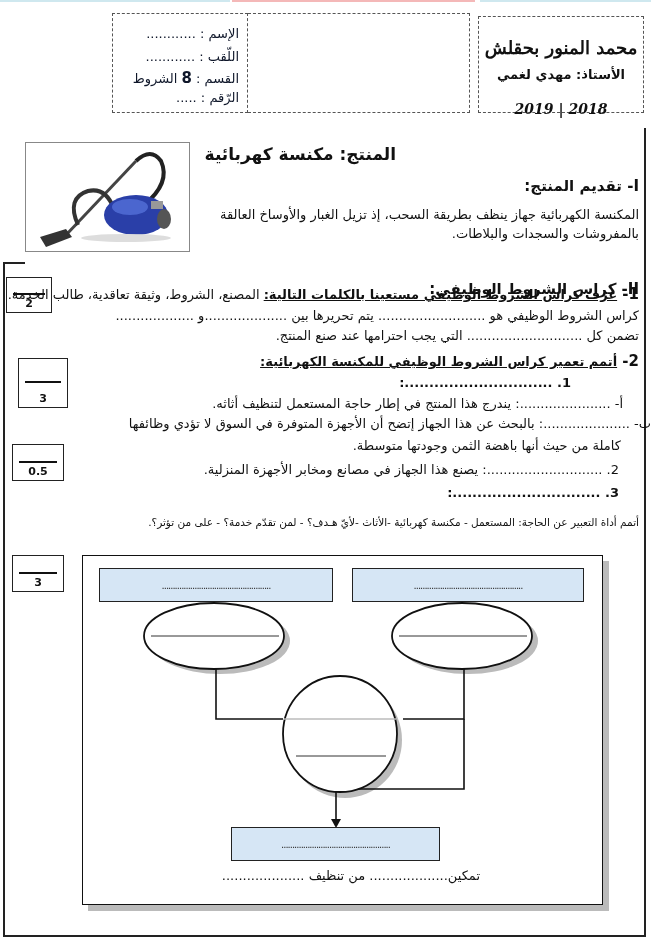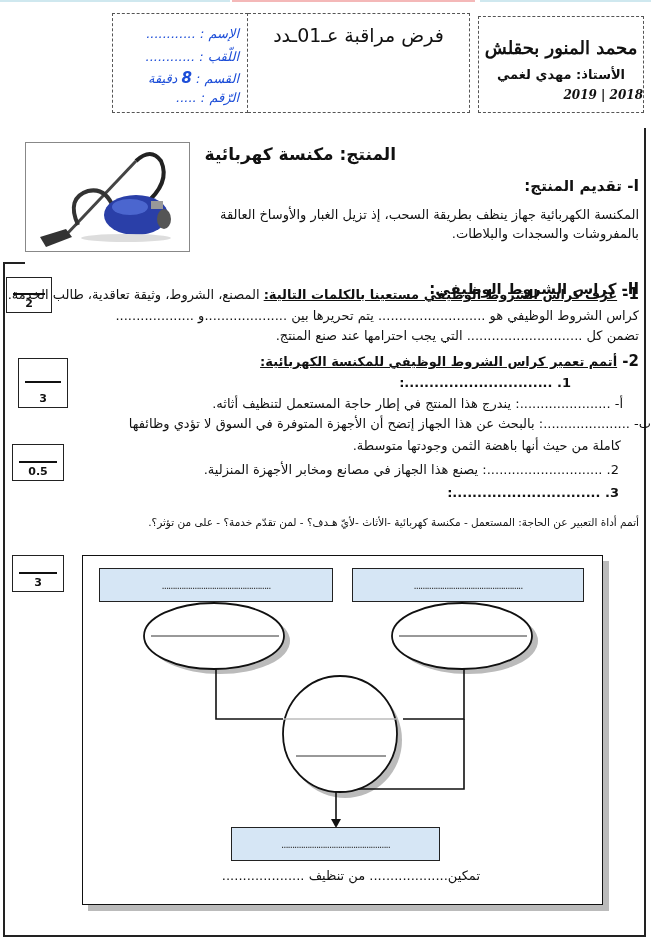--- a/index.html
+++ b/index.html
@@ -5,21 +5,21 @@
   html, body { margin: 0; padding: 0; }
   body {
     width: 651px; height: 942px; position: relative; overflow: hidden;
     background: #ffffff; color: #111;
     font-family: "DejaVu Sans", "Liberation Sans", sans-serif;
   }
   .abs { position: absolute; }
   .rtl { direction: rtl; text-align: right; }
   .topband { position: absolute; top: 0; height: 2px; }
   .dashbox { position: absolute; border: 1.5px dashed #555; box-sizing: border-box; }
-  .hdr-line { position: absolute; right: 8px; direction: rtl; font-size: 13px; white-space: nowrap; font-style: italic; color: #1d4ed8; }
+  .hdr-line { position: absolute; right: 8px; direction: rtl; font-size: 13px; white-space: nowrap; color: #0f172a; }
   .bold { font-weight: bold; }
   .u { text-decoration: underline; }
   .score {
     position: absolute; border: 1.5px solid #222; background: #fff; box-sizing: border-box;
   }
   .score .bar { position: absolute; left: 6px; right: 6px; top: 45%; height: 2px; background: #111; }
   .score .val { position: absolute; left: 0; right: 0; bottom: 2px; text-align: center; font-size: 11px; font-weight: bold; }
   .txt { position: absolute; direction: rtl; text-align: right; white-space: nowrap; color: #111; }
   .f13 { font-size: 13px; }
   .f11 { font-size: 13px; }
@@ -37,33 +37,32 @@
 <div class="topband" style="left:0;width:230px;background:#cfe8ef;"></div>
 <div class="topband" style="left:232px;width:243px;background:#f4b8b8;"></div>
 <div class="topband" style="left:480px;width:171px;background:#cfe8ef;"></div>
 
 <div>
 
   <div class="dashbox" style="left:112px;top:13px;width:136px;height:100px;">
     <div class="hdr-line" style="top:12px;">الإسم : ............</div>
     <div class="hdr-line" style="top:35px;">اللّقب : ............</div>
     <div class="hdr-line" style="top:55px;">
-      <span>القسم : </span><span class="bold" style="font-size:15px;">8</span><span> دقيقة</span>
+      <span>القسم : </span><span class="bold" style="font-size:15px;">8</span><span> الشروط</span>
     </div>
     <div class="hdr-line" style="top:76px;">الرّقم : .....</div>
   </div>
 
   <div class="dashbox" style="left:248px;top:13px;width:222px;height:100px;border-left:none;">
-    <div class="abs rtl" style="left:0;right:0;top:10px;text-align:center;font-size:19px;">فرض مراقبة عـ01ـدد</div>
   </div>
 
   <div class="dashbox" style="left:478px;top:16px;width:166px;height:97px;">
     <div class="abs rtl bold" style="left:0;right:0;top:20px;text-align:center;font-size:18px;font-family:'DejaVu Serif',serif;">محمد المنور بحقلش</div>
     <div class="abs rtl bold" style="left:0;right:0;top:50px;text-align:center;font-size:13px;">الأستاذ: مهدي لغمي</div>
-    <div class="abs bold" style="left:0;right:0;top:71px;text-align:right;font-size:12px;font-style:italic;font-family:'DejaVu Serif',serif;">2019 | 2018</div>
+    <div class="abs bold" style="left:0;right:0;top:84px;text-align:center;font-size:14px;font-style:italic;font-family:'DejaVu Serif',serif;">2019 | 2018</div>
   </div>
 </div>
 
 <div class="abs" style="left:644px;top:128px;width:1.5px;height:808px;background:#222;"></div>
 <div class="abs" style="left:3px;top:262px;width:1.5px;height:674px;background:#222;"></div>
 <div class="abs" style="left:3px;top:935px;width:643px;height:1.5px;background:#222;"></div>
 <div class="abs" style="left:3px;top:262px;width:22px;height:1.5px;background:#222;"></div>
 
 <div class="abs" style="left:25px;top:142px;width:165px;height:110px;border:1.5px solid #888;box-sizing:border-box;background:#fff;overflow:hidden;">
   <svg width="162" height="107" viewBox="0 0 162 107">

